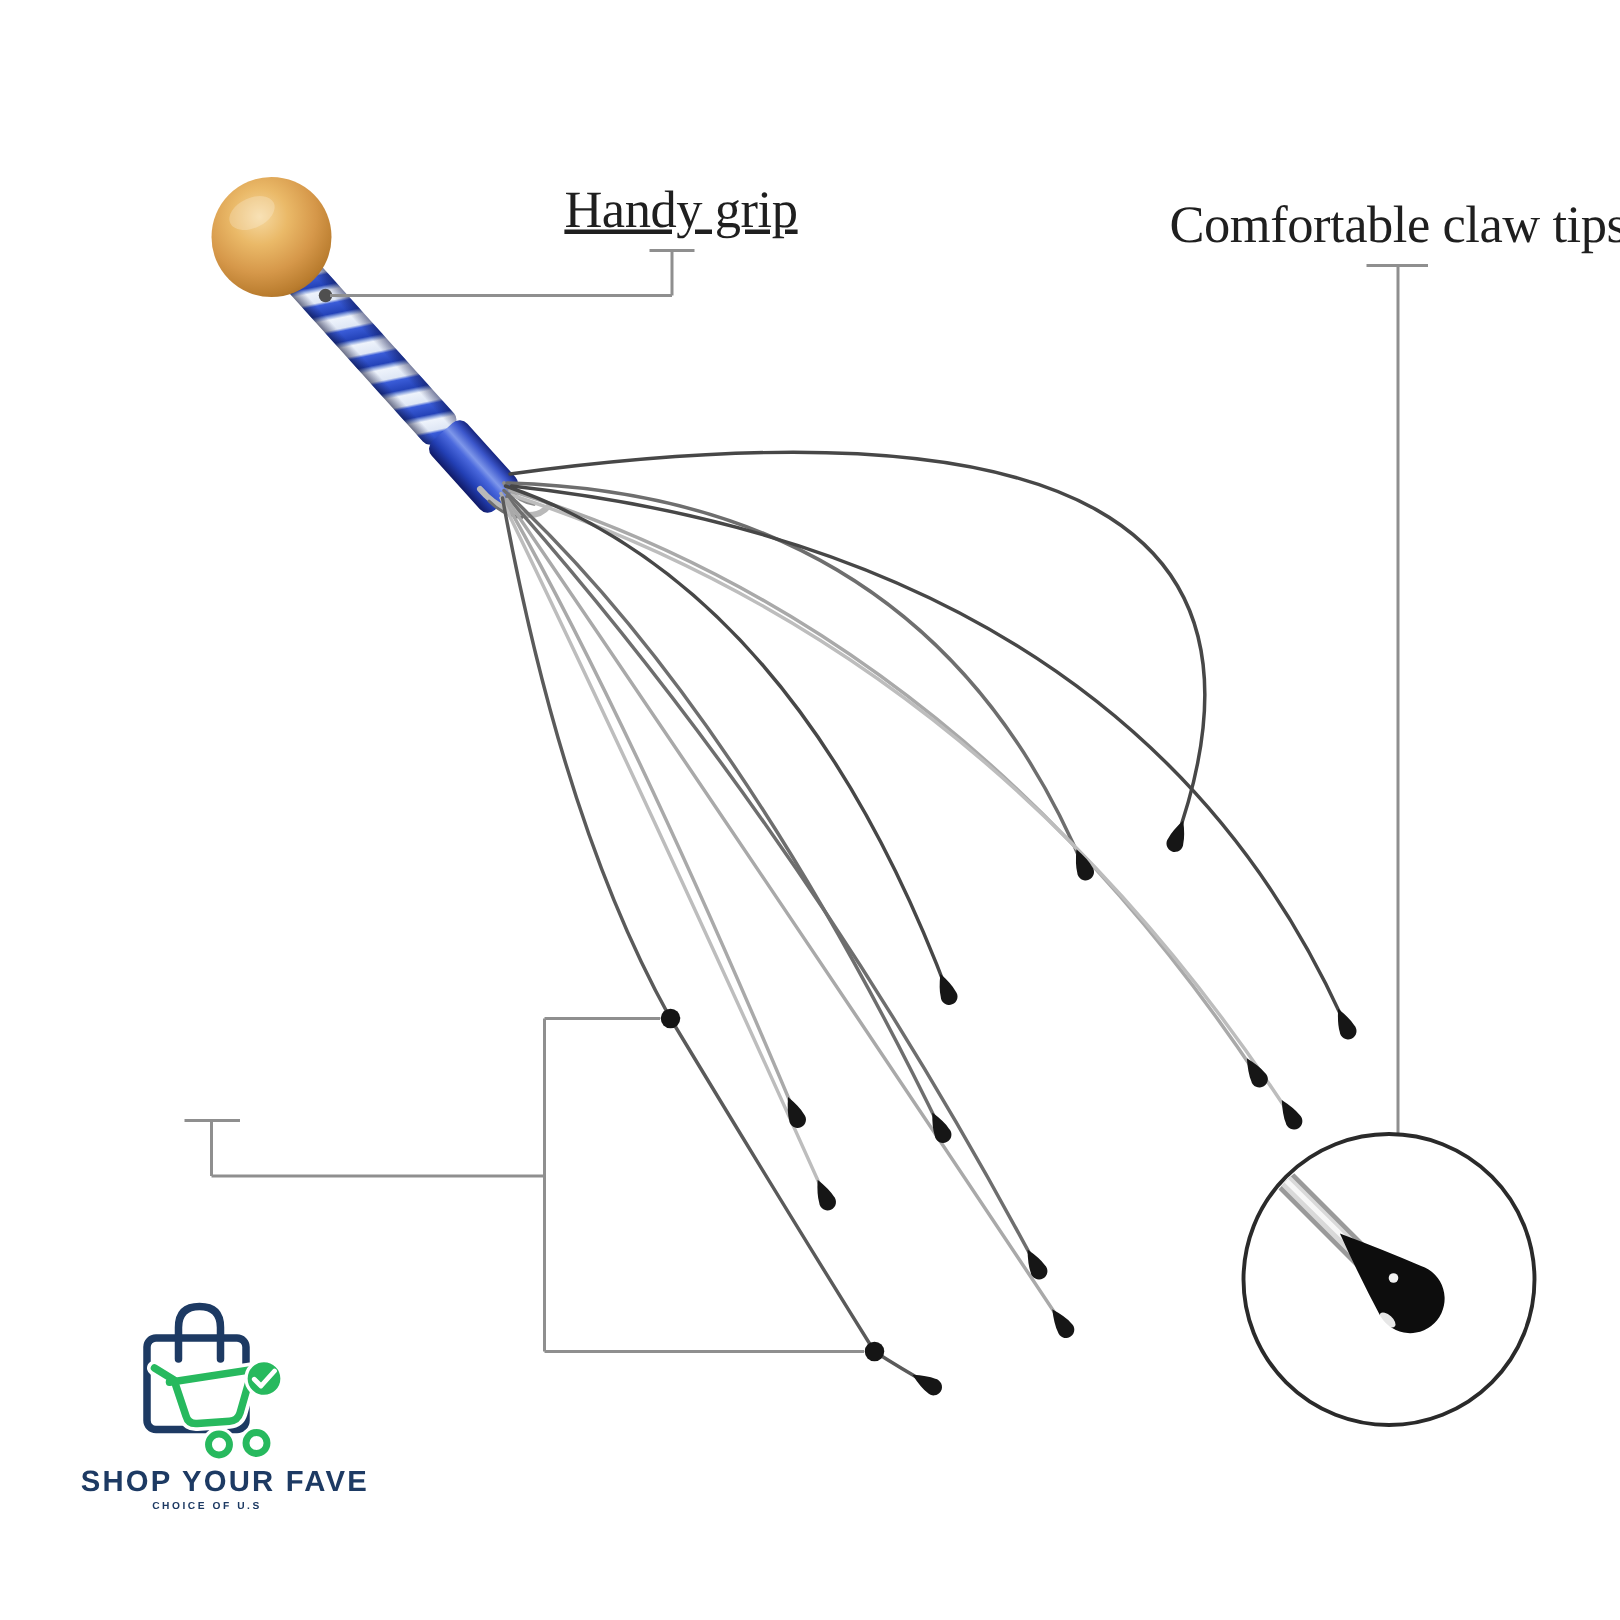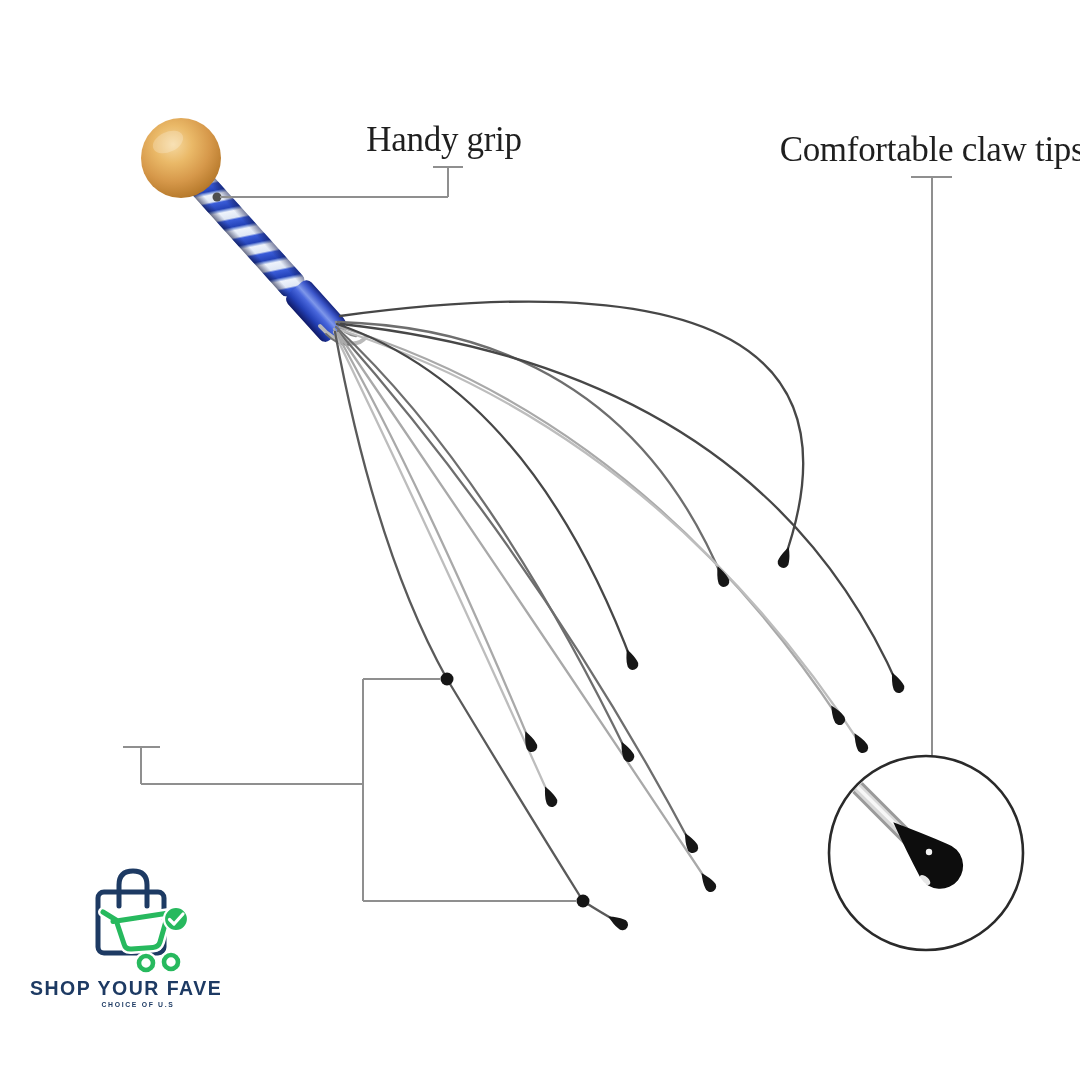--- a/index.html
+++ b/index.html
@@ -6,25 +6,25 @@
   .canvas{
     position:relative;width:1080px;height:1080px;overflow:hidden;
     background:var(--bg,#ffffff);
     font-family:"Liberation Serif",serif;
   }
   svg.scene{position:absolute;left:0;top:0;width:1080px;height:1080px;}
   .label{
     position:absolute;color:var(--text,#1f1f1f);text-align:center;
     font-size:35px;letter-spacing:-0.3px;line-height:36px;white-space:nowrap;
   }
-  #handy-label{left:294px;top:122px;width:300px;}
+  #handy-label{left:304px;top:122px;width:300px;text-decoration:underline;}
   #comfort-label{left:762px;top:132px;width:340px;}
   #claws-label{left:0px;top:643px;width:294px;white-space:normal;}
   .logo-title{
-    position:absolute;left:30px;top:977px;width:216px;text-align:left;
+    position:absolute;left:30px;top:977px;width:216px;text-align:right;
     font-family:"Liberation Sans",sans-serif;font-weight:800;font-size:19.5px;
     letter-spacing:1.5px;color:var(--navy,#1d3a63);white-space:nowrap;
   }
   .logo-sub{
     position:absolute;left:30px;top:1001px;width:216px;text-align:center;
     font-family:"Liberation Sans",sans-serif;font-weight:700;font-size:6.8px;
     letter-spacing:1.7px;color:var(--navy,#1d3a63);white-space:nowrap;
   }
   .callout{stroke:var(--line,#8f8f8f);stroke-width:2;fill:none;}
   .dot{fill:var(--dotc,#151515);}

